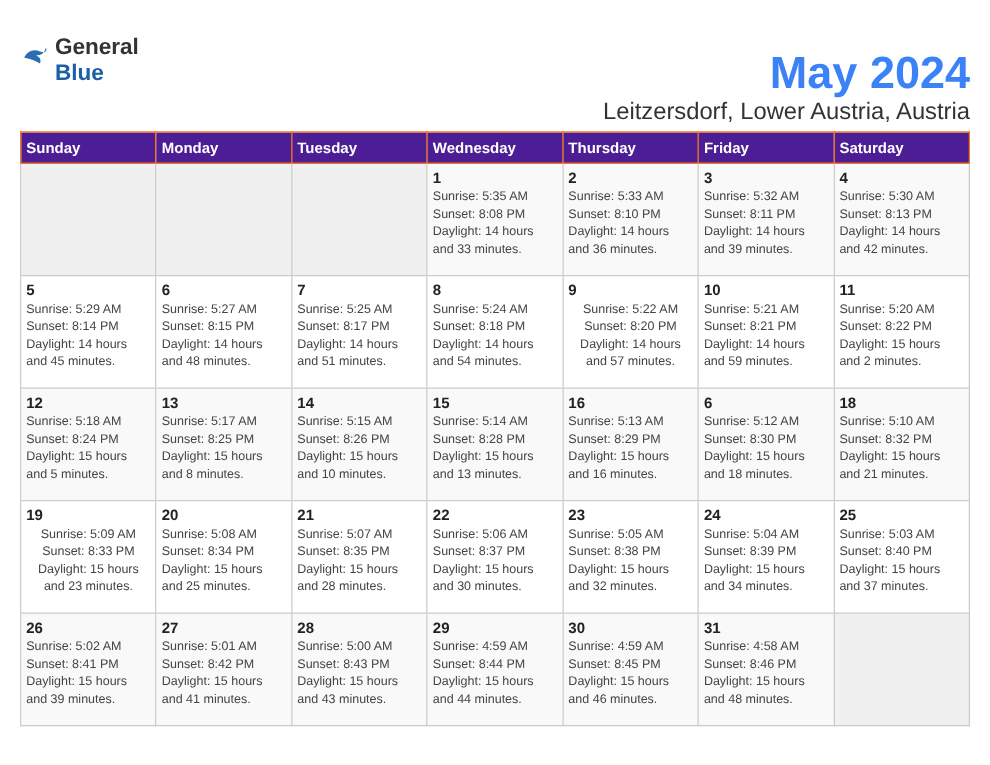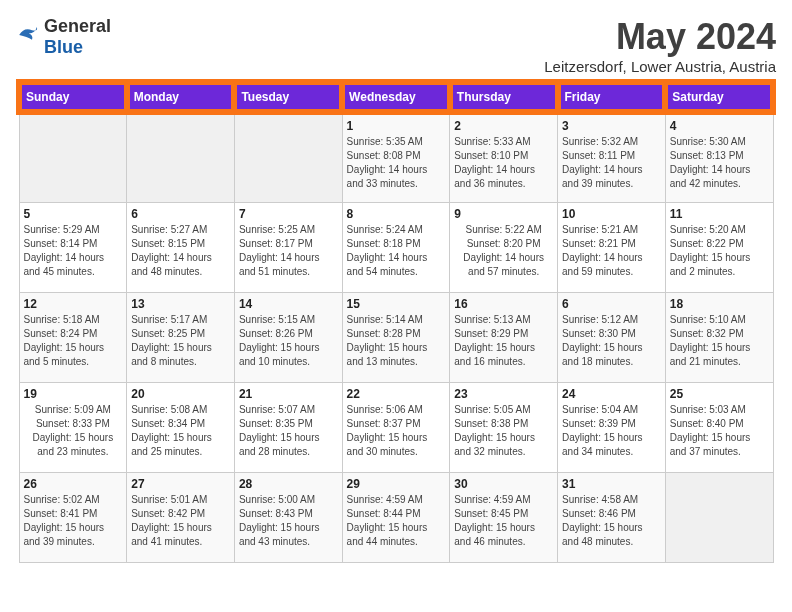--- a/index.html
+++ b/index.html
@@ -13,20 +13,21 @@
     .header-top {
       display: flex;
       justify-content: space-between;
       align-items: flex-start;
       margin-bottom: 4px;
     }
     .logo {
       display: flex;
       align-items: center;
       gap: 4px;
+      margin-top: 11px;
     }
     .logo-text-general {
       font-size: 18px;
       font-weight: bold;
       color: #333;
     }
     .logo-text-blue {
       font-size: 18px;
       font-weight: bold;
       color: #1a5fa8;
@@ -34,40 +35,41 @@
     .logo-bird {
       width: 24px;
       height: 20px;
     }
     .title-block {
       text-align: right;
     }
     .page-title {
       font-size: 36px;
       font-weight: bold;
-      color: #404040;
+      color: #3b82f6;
+      margin-top: 21px;
     }
     .page-subtitle {
-      font-size: 15px;
+      font-size: 19px;
       color: #333;
       font-weight: normal;
     }
     table {
       width: 100%;
       border-collapse: collapse;
       table-layout: fixed;
     }
     thead tr th {
-      background-color: #6d28d9;
+      background-color: #4c1d95;
       color: #fff;
       font-size: 12px;
       font-weight: bold;
       padding: 5px 4px;
       text-align: left;
-      border: 6px solid #f97316;
+      border: 1px solid #f97316;
     }
     tbody tr td {
       border: 1px solid #ccc;
       vertical-align: top;
       padding: 4px;
       font-size: 10px;
       color: #333;
       height: 90px;
       background: #fff;
     }

